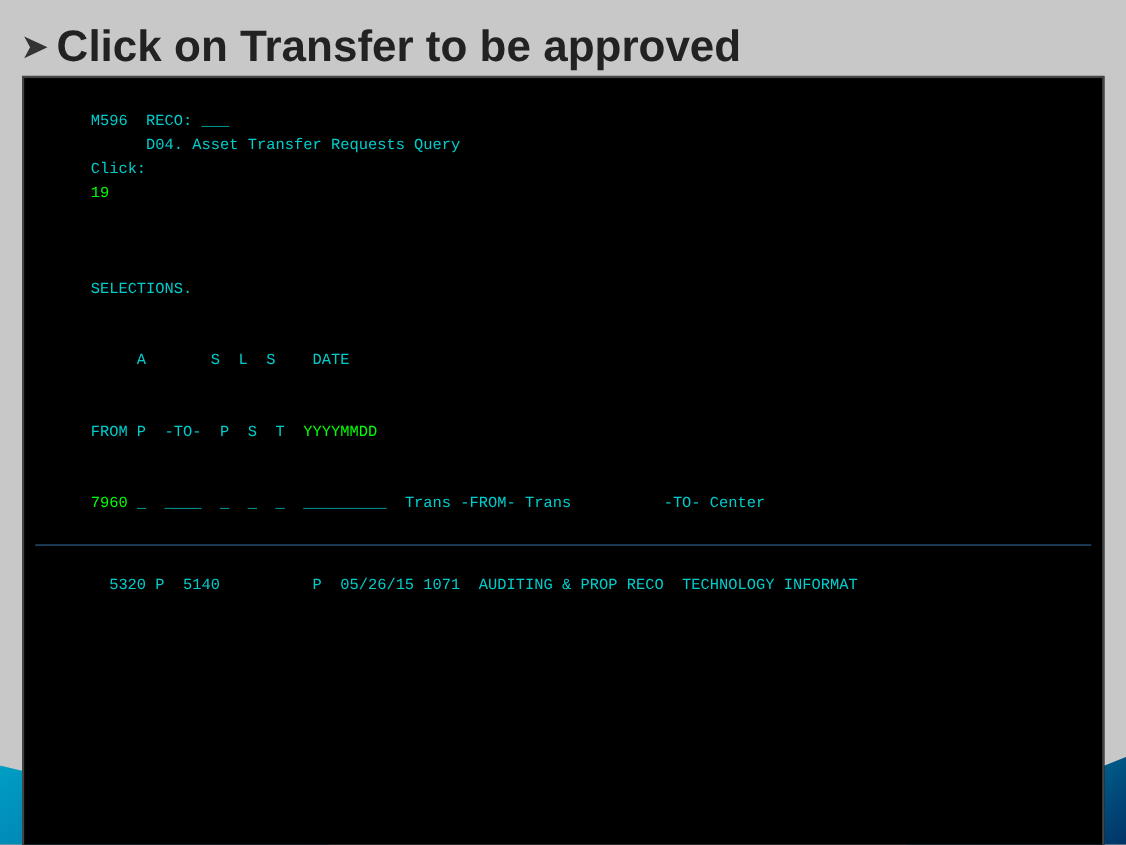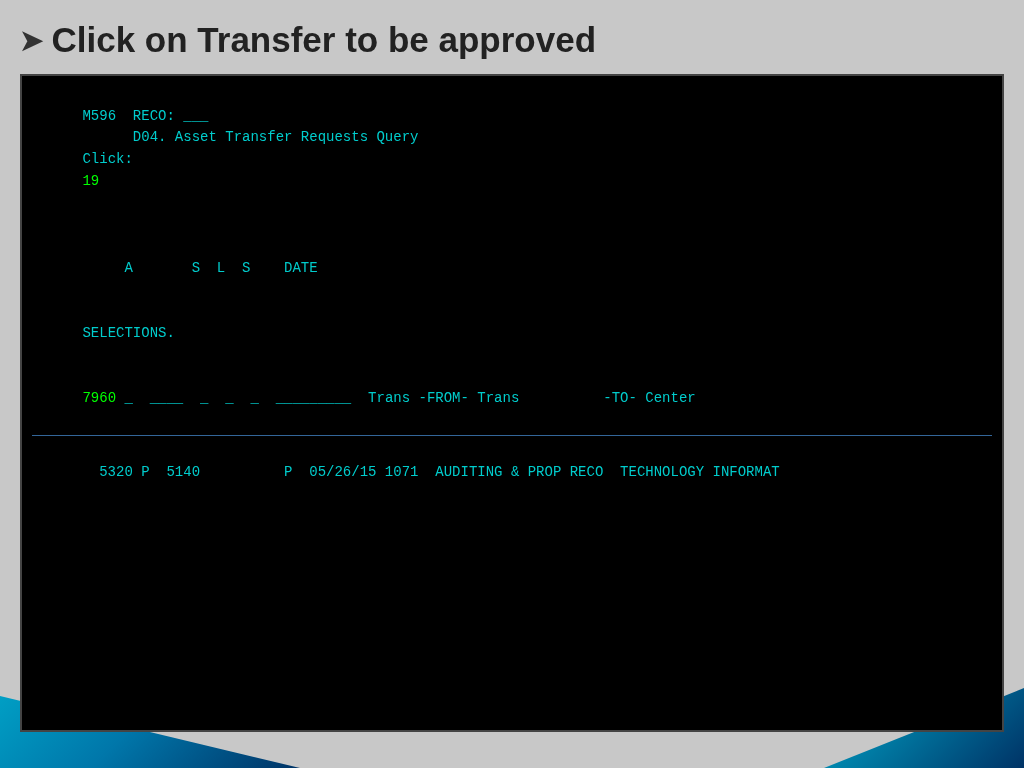--- a/index.html
+++ b/index.html
@@ -36,24 +36,24 @@
       z-index: 0;
     }
 
     .slide-container {
       position: relative;
       z-index: 1;
       padding: 20px 20px 10px 20px;
     }
 
     .slide-title {
-      font-size: 35px;
+      font-size: 40px;
       font-weight: bold;
       color: #222;
-      margin-bottom: 14px;
+      margin-bottom: 4px;
       display: flex;
       align-items: center;
       gap: 8px;
     }
 
     .slide-title::before {
       content: '➤';
       font-size: 28px;
       color: #333;
     }
@@ -96,27 +96,30 @@
     <div class="terminal-line">
       <span class="t-cyan">M596  RECO: ___</span>
       <span class="t-cyan">      D04. Asset Transfer Requests Query                        </span>
       <span class="t-cyan">Click:</span>
       <span class="t-green">19</span>
     </div>
 
     <div class="terminal-line"> </div>
 
     <div class="terminal-line">
+      <span class="t-cyan">SELECTIONS.</span>
+    </div>
+
+    <div class="terminal-line">
       <span class="t-cyan">     A       S  L  S    DATE</span>
     </div>
 
     <div class="terminal-line">
-      <span class="t-cyan">SELECTIONS.</span>
+      <span class="t-cyan">FROM P  -TO-  P  S  T  </span><span class="t-green">YYYYMMDD</span>
     </div>
-
 
     <div class="terminal-line">
       <span class="t-green">7960</span><span class="t-cyan"> _  ____  _  _  _  _________  Trans -FROM- Trans          -TO- Center</span>
     </div>
 
     <hr class="terminal-divider">
 
     <div style="position:relative;text-decoration:underline;">
       <div class="terminal-line">
         <span class="t-cyan">5320 P  5140          P  05/26/15 1071  AUDITING &amp; PROP RECO  TECHNOLOGY INFORMAT</span>

